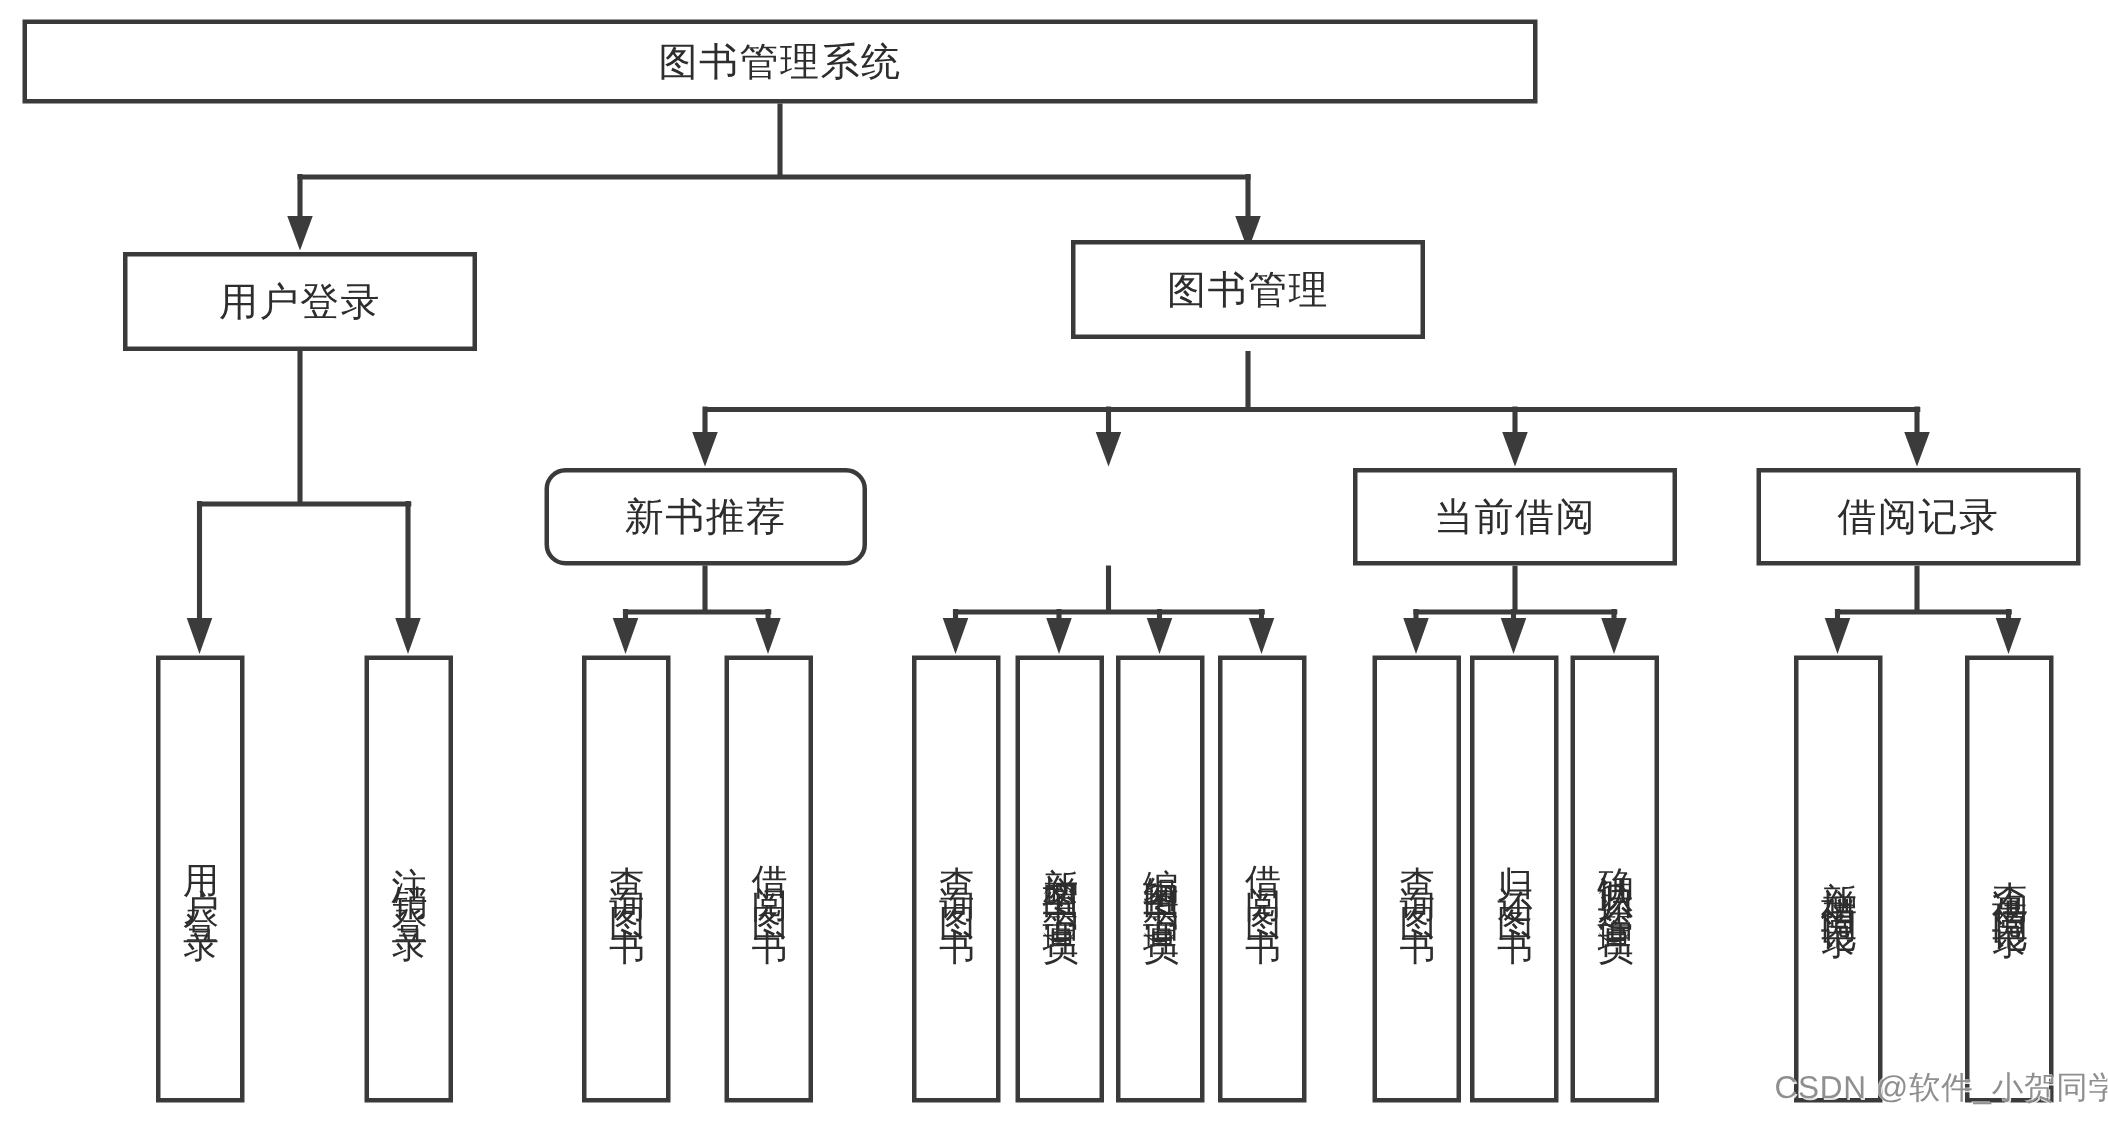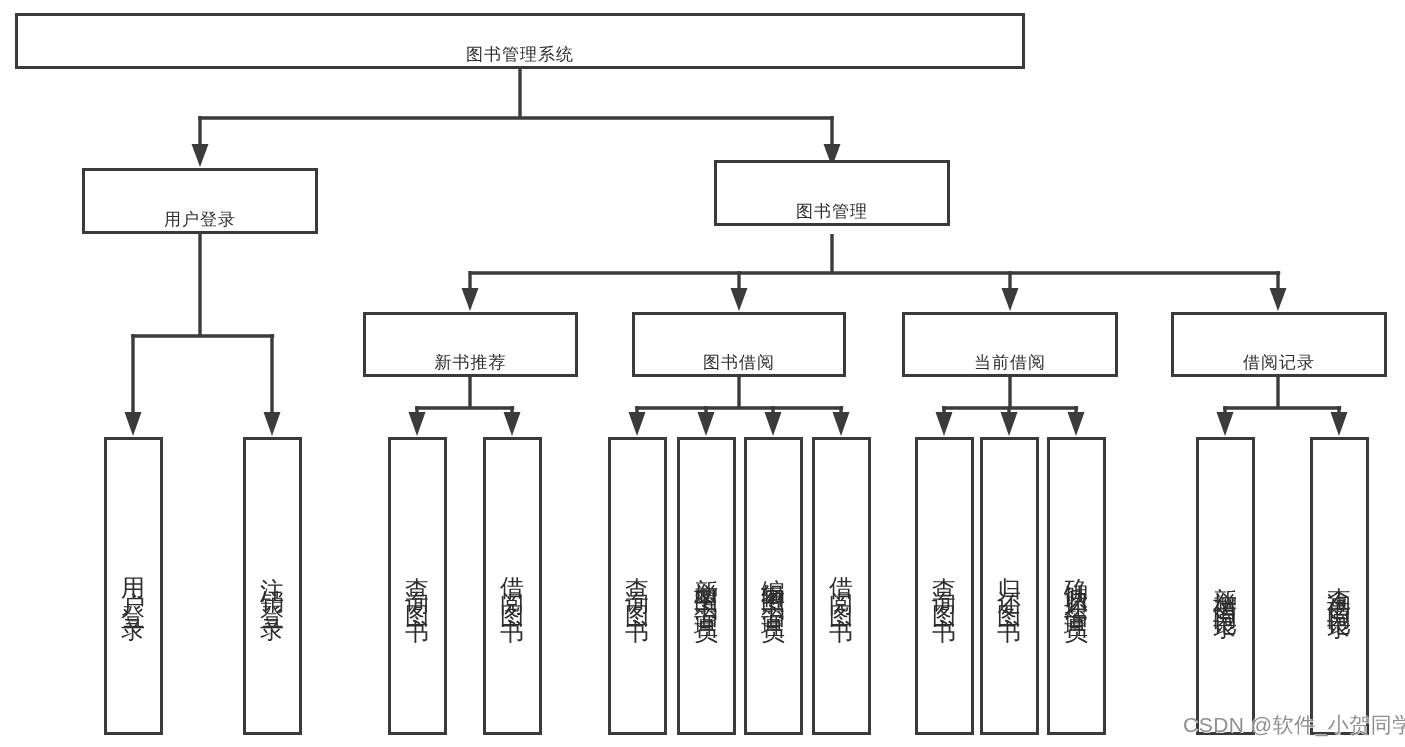--- a/index.html
+++ b/index.html
@@ -19,21 +19,21 @@
   }
   .box {
     position: absolute;
     box-sizing: border-box;
     background: #ffffff;
     border: 3px solid #3a3a3a;
     display: flex;
     align-items: center;
     justify-content: center;
   }
-  .h-box { font-size: 17px; letter-spacing: 1px; align-items: flex-end; }
+  .h-box { font-size: 26px; letter-spacing: 1px; }
   .v-box {
     width: 59px;
     top: 437px;
     height: 298px;
     font-size: 24px;
   }
   .v-box .v-label {
     writing-mode: vertical-lr;
     text-orientation: mixed;
     letter-spacing: 14px;
@@ -134,25 +134,22 @@
     <span>图书管理系统</span>
   </div>
 
   <div class="box h-box" style="left:82px; top:168px; width:236px; height:66px;">
     <span>用户登录</span>
   </div>
   <div class="box h-box" style="left:714px; top:160px; width:236px; height:66px;">
     <span>图书管理</span>
   </div>
 
-  <div class="box h-box" style="left:363px; top:312px; width:215px; height:65px;">
+  <div class="box h-box" style="left:363px; top:312px; width:215px; height:65px;border-radius:14px;">
     <span>新书推荐</span>
-  </div>
-  <div class="box h-box" style="left:632px; top:312px; width:214px; height:65px;">
-    <span>图书借阅</span>
   </div>
   <div class="box h-box" style="left:1171px; top:312px; width:216px; height:65px;">
     <span>借阅记录</span>
   </div>
   <div class="box h-box" style="left:902px; top:312px; width:216px; height:65px;">
     <span>当前借阅</span>
   </div>
 
   <div class="box v-box" style="left:104px;">
     <span class="v-label">用户登录</span>

